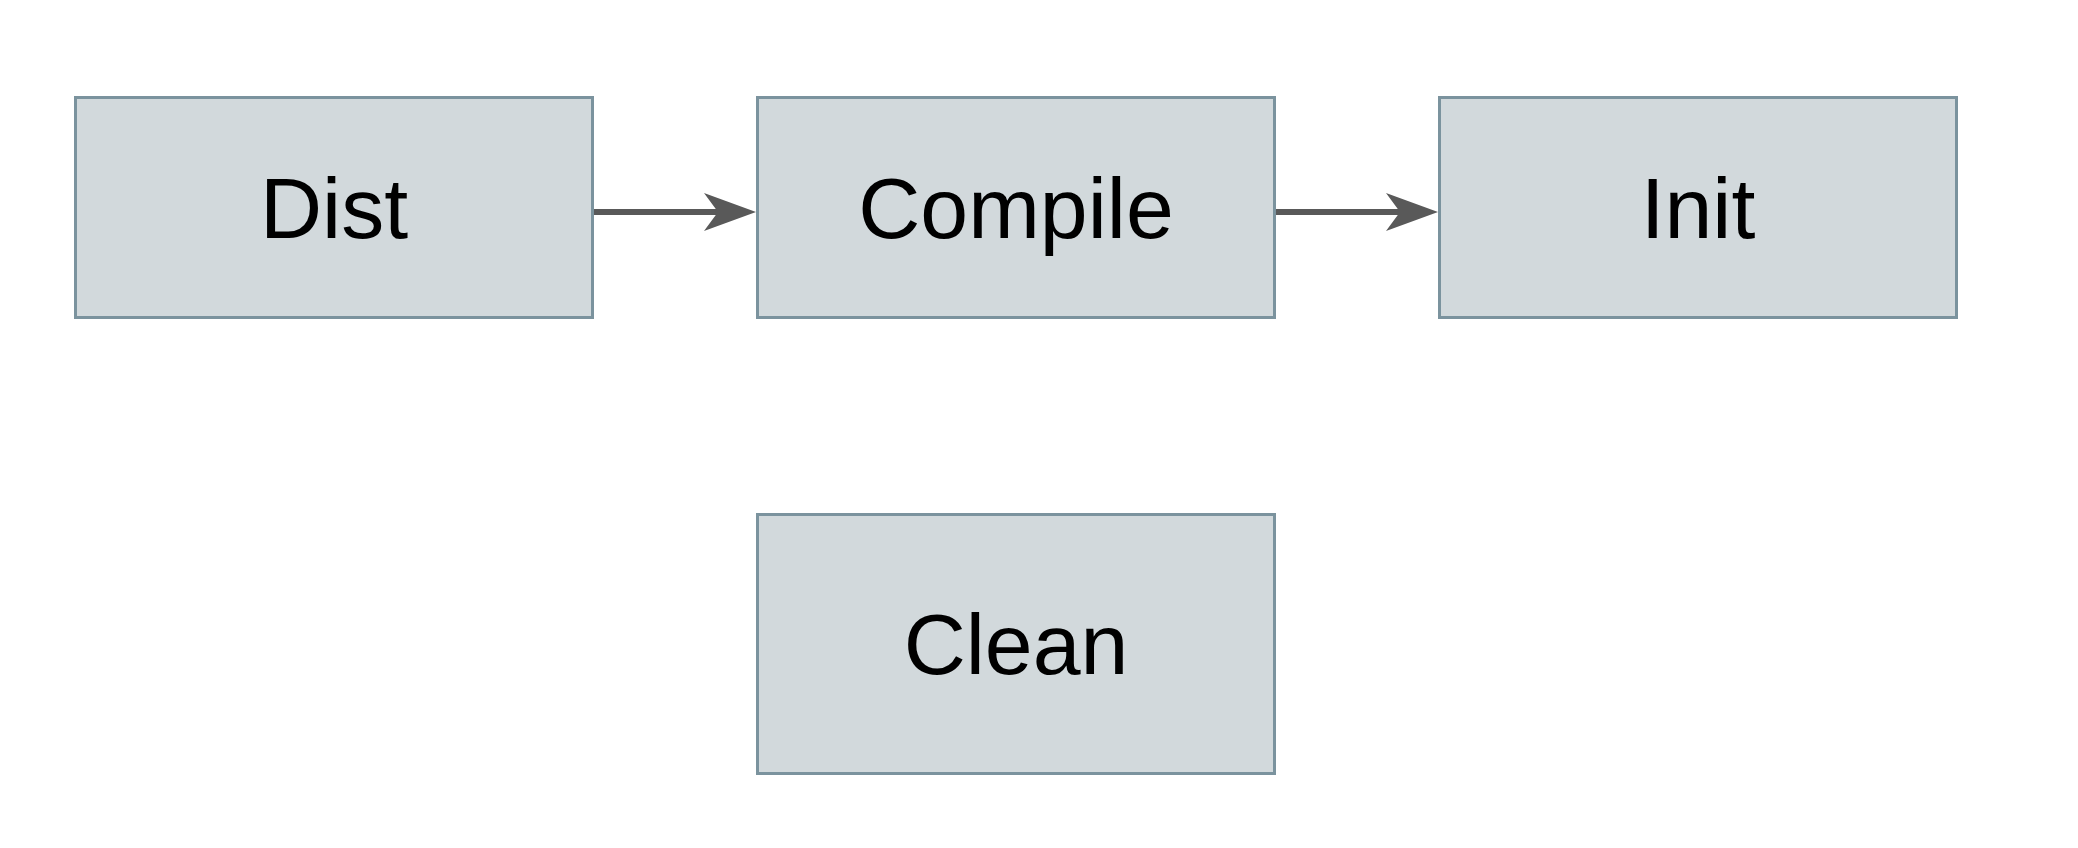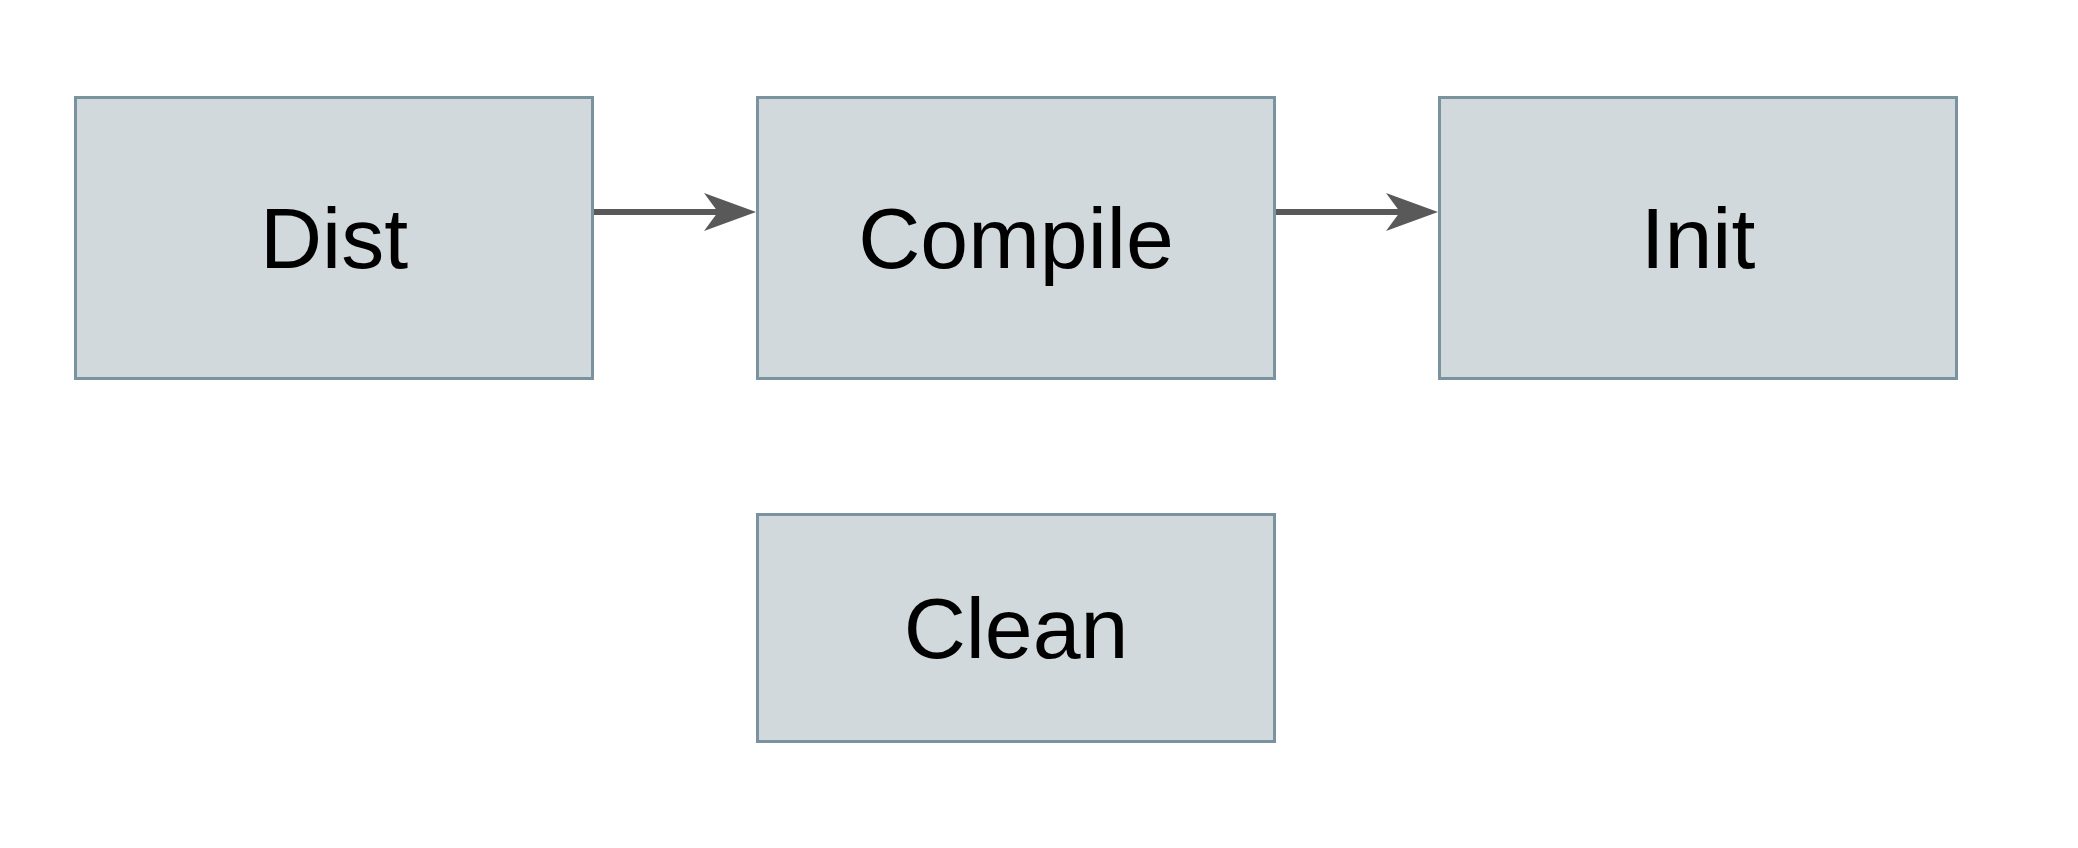--- a/index.html
+++ b/index.html
@@ -14,40 +14,40 @@
     font-family: "Liberation Sans", sans-serif;
     overflow: hidden;
   }
   .canvas {
     position: absolute;
     inset: 0;
   }
   .node {
     position: absolute;
     width: 520px;
-    height: 284px;
+    height: 223px;
     box-sizing: border-box;
     background: var(--node-fill, #d2d9dc);
     border: 3px solid var(--node-border, #7b939e);
     display: flex;
     align-items: center;
     justify-content: center;
   }
   .node-label {
     font-size: 86px;
     line-height: 1;
     color: var(--label-text, #000000);
     letter-spacing: 0px;
     white-space: nowrap;
     user-select: none;
   }
   #node-dist    { left: 74px;   top: 96px; }
   #node-compile { left: 756px;  top: 96px; }
   #node-init    { left: 1438px; top: 96px; }
-  #node-clean   { left: 756px;  top: 513px; height: 230px; }
+  #node-clean   { left: 756px;  top: 513px; height: 262px; }
 
   svg.edges {
     position: absolute;
     left: 0;
     top: 0;
     width: 2078px;
     height: 848px;
     pointer-events: none;
   }
   .edge-shaft {

